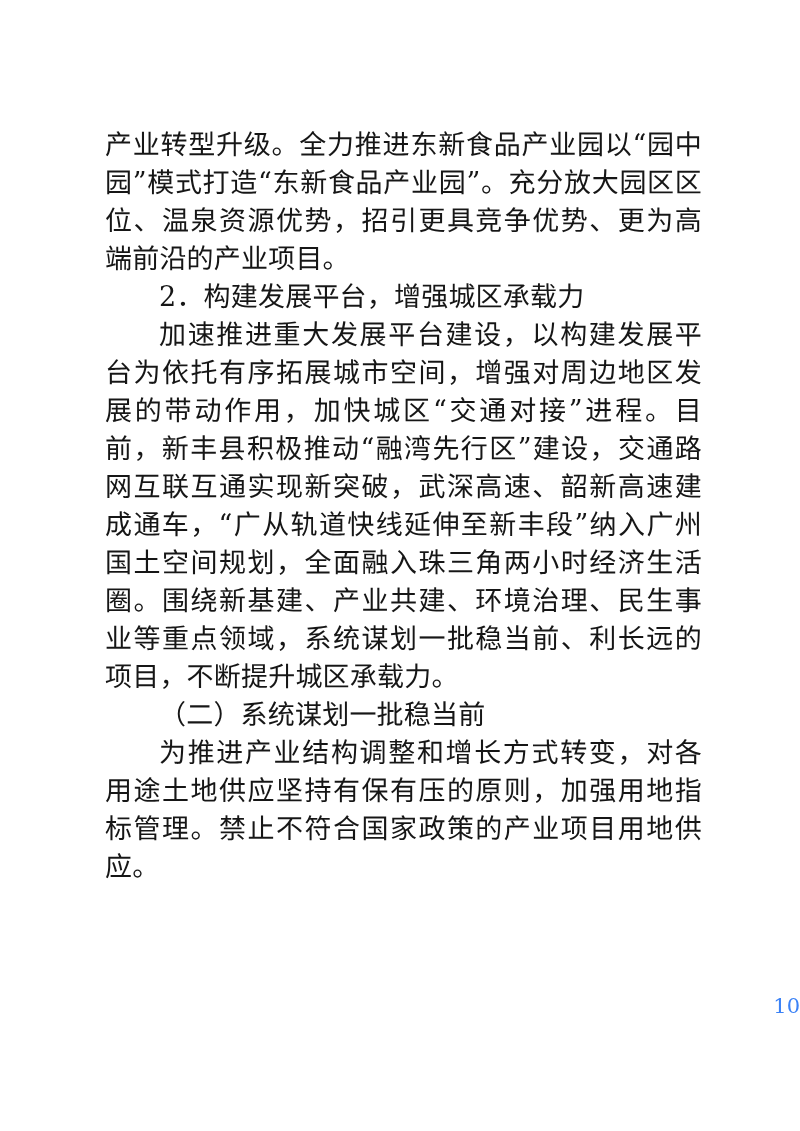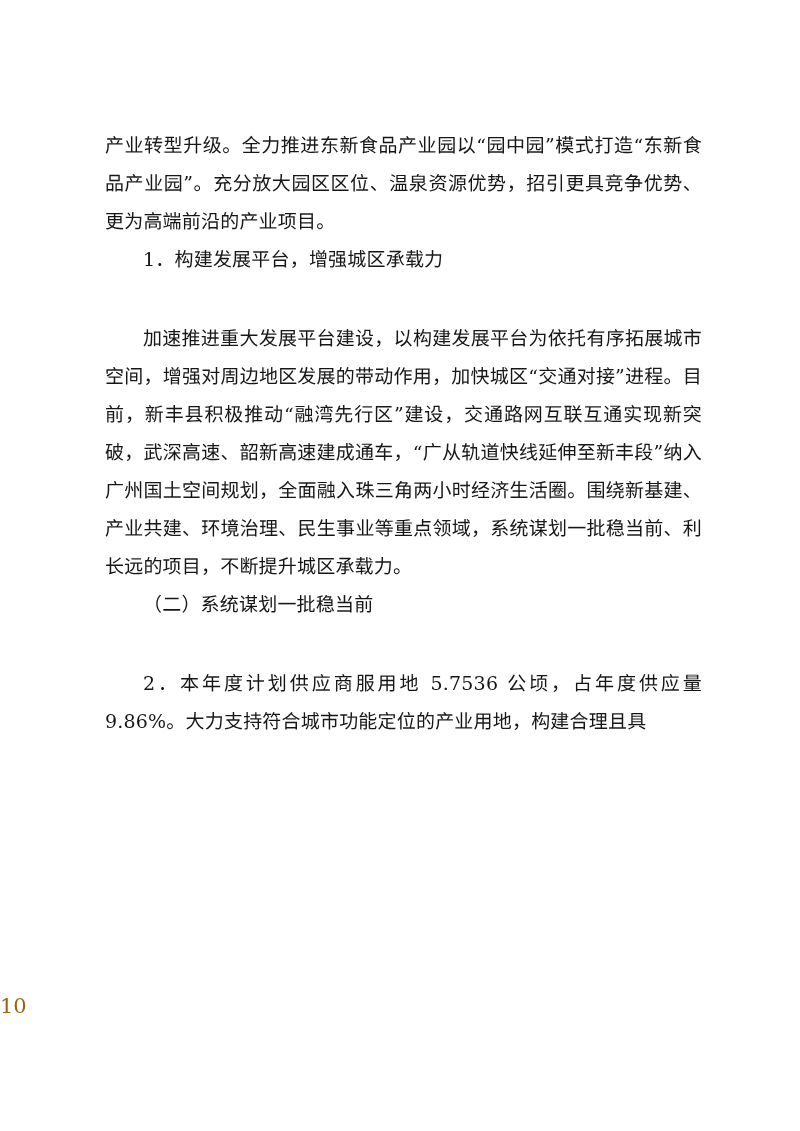--- a/index.html
+++ b/index.html
@@ -26,73 +26,72 @@
   
   #text-body {
     position: absolute;
     left: 105px;
     top: 126px;
     width: 597px;
   }
 
   .para {
     margin: 0;
-    font-size: 19px;
+    font-size: 27px;
     line-height: 38px;
     text-align: justify;
     text-justify: inter-ideograph;
     text-align-last: left;
     letter-spacing: 0.2px;
     color: #161616;
     font-weight: 400;
   }
 
   
   .para.cont {
     text-indent: 0;
   }
   
   .para.indent {
     text-indent: 2em;
-    margin-top: 41px;
   }
 
   
   .para.heading {
     text-indent: 2em;
   }
 
   #page-number {
     position: absolute;
     left: 0;
     right: 0;
     top: 992px;
-    text-align: left;
+    text-align: right;
     font-size: 21px;
     line-height: 28px;
-    color: #a16207;
+    color: #3b82f6;
     font-family: "DejaVu Serif", "Liberation Serif", serif;
   }
 </style>
 </head>
 <body>
 
 <div id="page">
 
   <div id="text-body">
 
     <p class="para cont">产业转型升级。全力推进东新食品产业园以“园中园”模式打造“东新食品产业园”。充分放大园区区位、温泉资源优势，招引更具竞争优势、更为高端前沿的产业项目。</p>
 
-    <p class="para heading">1．构建发展平台，增强城区承载力</p>
+    <p class="para heading">2．构建发展平台，增强城区承载力</p>
 
     <p class="para indent">加速推进重大发展平台建设，以构建发展平台为依托有序拓展城市空间，增强对周边地区发展的带动作用，加快城区“交通对接”进程。目前，新丰县积极推动“融湾先行区”建设，交通路网互联互通实现新突破，武深高速、韶新高速建成通车，“广从轨道快线延伸至新丰段”纳入广州国土空间规划，全面融入珠三角两小时经济生活圈。围绕新基建、产业共建、环境治理、民生事业等重点领域，系统谋划一批稳当前、利长远的项目，不断提升城区承载力。</p>
 
     <p class="para heading">（二）系统谋划一批稳当前</p>
 
+    <p class="para indent">为推进产业结构调整和增长方式转变，对各用途土地供应坚持有保有压的原则，加强用地指标管理。禁止不符合国家政策的产业项目用地供应。</p>
 
 
-    <p class="para indent">2．本年度计划供应商服用地 5.7536 公顷，占年度供应量 9.86%。大力支持符合城市功能定位的产业用地，构建合理且具</p>
 
   </div>
 
   <div id="page-number">10</div>
 
 </div>
 
 </body></html>

